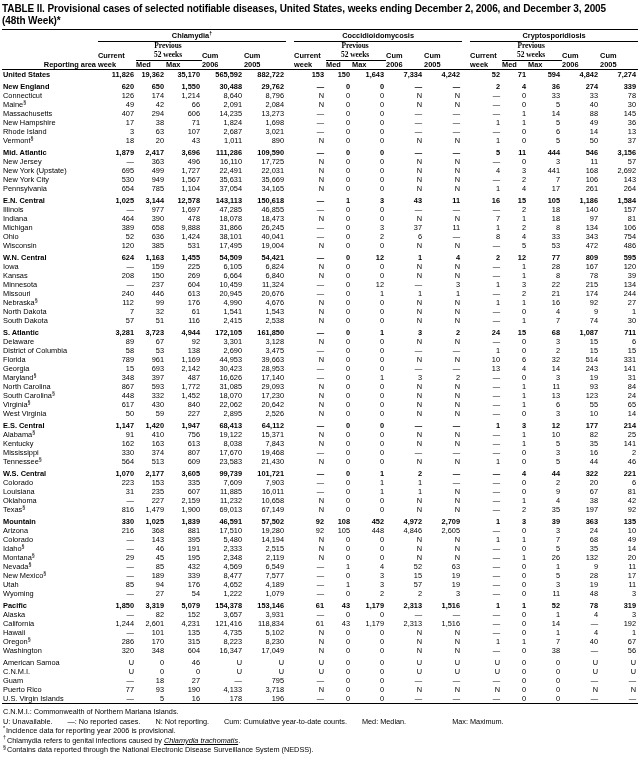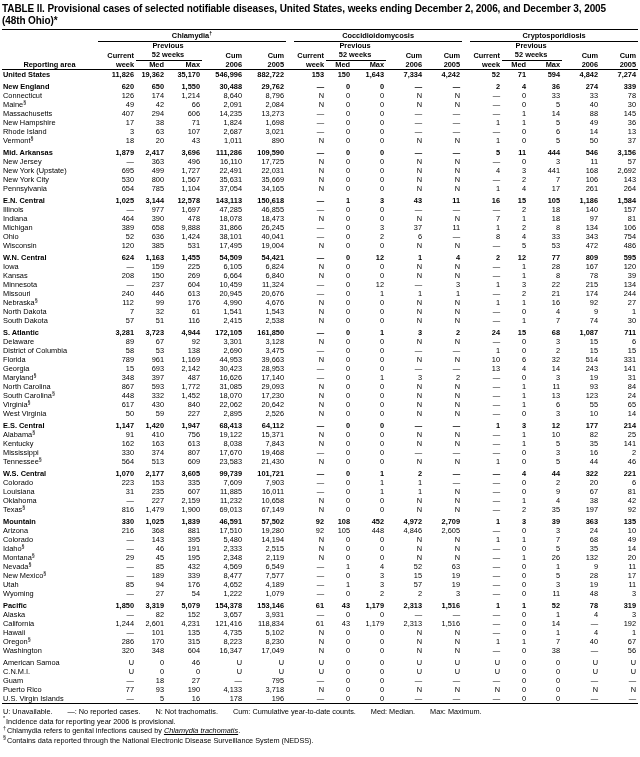--- a/index.html
+++ b/index.html
@@ -5,48 +5,48 @@
   html,body { margin:0; padding:0; background:#ffffff; }
   body { width:640px; height:757px; overflow:hidden; color:#000;
          font-family:"Liberation Sans", sans-serif; }
   .page { padding:3px 9px 0 2px; }
 
   .title { font-size:10px; font-weight:bold; line-height:11.5px; margin:0 0 3px 0; letter-spacing:-0.1px; }
 
   table.tbl { border-collapse:collapse; table-layout:fixed; width:636px; border-top:1.5px solid #000; }
   .tbl th, .tbl td { font-size:7.4px; padding:0 2px 0 0; vertical-align:bottom; overflow:hidden; }
   thead th { font-weight:bold; line-height:8.6px; }
-  th.areahead { text-align:center; padding-left:1px; }
+  th.areahead { text-align:right; padding-left:1px; }
   th.grp { text-align:center; border-bottom:1px solid #000; padding:1.5px 4px 1px 4px; }
-  th.prev { text-align:center; border-bottom:1px solid #000; white-space:pre-line; padding-bottom:0.5px; }
-  th.cw, th.cum, th.med, th.max { text-align:right; white-space:pre-line; }
+  th.prev { text-align:center; border-bottom:1px solid #000; white-space:pre-line; padding-bottom:0.5px;font-family:Liberation Serif, serif; }
+  th.cw, th.cum, th.med, th.max { text-align:left; white-space:pre-line; }
   .hb { border-bottom:1.5px solid #000; }
   th.spc, td.spc { padding:0; }
 
   tbody td { line-height:9px; white-space:nowrap; }
   td.area { text-align:left; padding-left:1px; }
   td.num { text-align:right; }
   tr.bold td { font-weight:bold; }
   tr.gap td { height:3px; line-height:3px; padding:0; font-size:1px; }
   tr.last td { border-bottom:1.5px solid #000; }
 
   sup { font-size:5.3px; line-height:0; vertical-align:super; }
 
   .fn { margin-top:3px; font-size:7.3px; line-height:9.4px; padding-left:1px; }
   .fn .legend span { margin-right:15px;text-align:center; }
-  .fn .legend span:last-child { margin-right:0; }
+  .fn .legend span:last-child { margin-right:0;margin-left:31px; }
   .fm { font-size:5.3px; vertical-align:super; line-height:0; margin-right:1px; }
   .ital { font-style:italic;text-decoration:underline; }
 </style>
 </head>
 <body>
 
 <div class="page">
 
-  <div class="title"><span>TABLE II. Provisional cases of selected notifiable diseases, United States, weeks ending December 2, 2006, and December 3, 2005</span><br><span>(48th Ohio)*</span></div>
+  <div class="title"><span>TABLE II. Provisional cases of selected notifiable diseases, United States, weeks ending December 2, 2006, and December 3, 2005</span><br><span>(48th Week)*</span></div>
 
   <table class="tbl">
     <colgroup>
       <col style="width:96px">
       <col style="width:38px">
         <col style="width:30px">
         <col style="width:36px">
         <col style="width:42px">
         <col style="width:42px">
       <col style="width:8px">
@@ -105,21 +105,21 @@
         <th class="med hb">Med</th>
         <th class="max hb">Max</th>
       </tr>
     </thead>
     <tbody>
         <tr class="bold">
           <td class="area">United States</td>
           <td class="num">11,826</td>
           <td class="num">19,362</td>
           <td class="num">35,170</td>
-          <td class="num">546,996</td>
+          <td class="num">565,592</td>
           <td class="num">882,722</td>
           <td class="spc"></td>
           <td class="num">153</td>
           <td class="num">150</td>
           <td class="num">1,643</td>
           <td class="num">7,334</td>
           <td class="num">4,242</td>
           <td class="spc"></td>
           <td class="num">52</td>
           <td class="num">71</td>
@@ -267,21 +267,21 @@
           <td class="num">1</td>
           <td class="num">0</td>
           <td class="num">5</td>
           <td class="num">50</td>
           <td class="num">37</td>
         </tr>
         <tr class="gap">
           <td colspan="18"></td>
         </tr>
         <tr class="bold">
-          <td class="area">Mid. Arkansas</td>
+          <td class="area">Mid. Atlantic</td>
           <td class="num">1,879</td>
           <td class="num">2,417</td>
           <td class="num">3,696</td>
           <td class="num">111,286</td>
           <td class="num">109,590</td>
           <td class="spc"></td>
           <td class="num">—</td>
           <td class="num">0</td>
           <td class="num">0</td>
           <td class="num">—</td>
@@ -329,21 +329,21 @@
           <td class="spc"></td>
           <td class="num">4</td>
           <td class="num">3</td>
           <td class="num">441</td>
           <td class="num">168</td>
           <td class="num">2,692</td>
         </tr>
         <tr>
           <td class="area">New York City</td>
           <td class="num">530</td>
-          <td class="num">800</td>
+          <td class="num">949</td>
           <td class="num">1,567</td>
           <td class="num">35,631</td>
           <td class="num">35,669</td>
           <td class="spc"></td>
           <td class="num">N</td>
           <td class="num">0</td>
           <td class="num">0</td>
           <td class="num">N</td>
           <td class="num">N</td>
           <td class="spc"></td>
@@ -1474,21 +1474,22 @@
           <td class="num">—</td>
           <td class="num">0</td>
           <td class="num">0</td>
           <td class="num">—</td>
           <td class="num">—</td>
         </tr>
       </tbody>
   </table>
 
   <div class="fn">
+    <div>C.N.M.I.: Commonwealth of Northern Mariana Islands.</div>
     <div class="legend">
-      <span>U: Unavailable.</span><span>—: No reported cases.</span><span>N: Not trachomatis.</span><span>Cum: Cumulative year-to-date counts.</span><span>Med: Median.</span><span>Max: Maximum.</span>
+      <span>U: Unavailable.</span><span>—: No reported cases.</span><span>N: Not reporting.</span><span>Cum: Cumulative year-to-date counts.</span><span>Med: Median.</span><span>Max: Maximum.</span>
     </div>
     <div><sup class="fm">*</sup><span>Incidence data for reporting year 2006 is provisional.</span></div>
     <div><sup class="fm">†</sup><span>Chlamydia refers to genital infections caused by </span><span class="ital">Chlamydia trachomatis</span><span>.</span></div>
     <div><sup class="fm">§</sup><span>Contains data reported through the National Electronic Disease Surveillance System (NEDSS).</span></div>
   </div>
 
 </div>
 
 </body></html>

